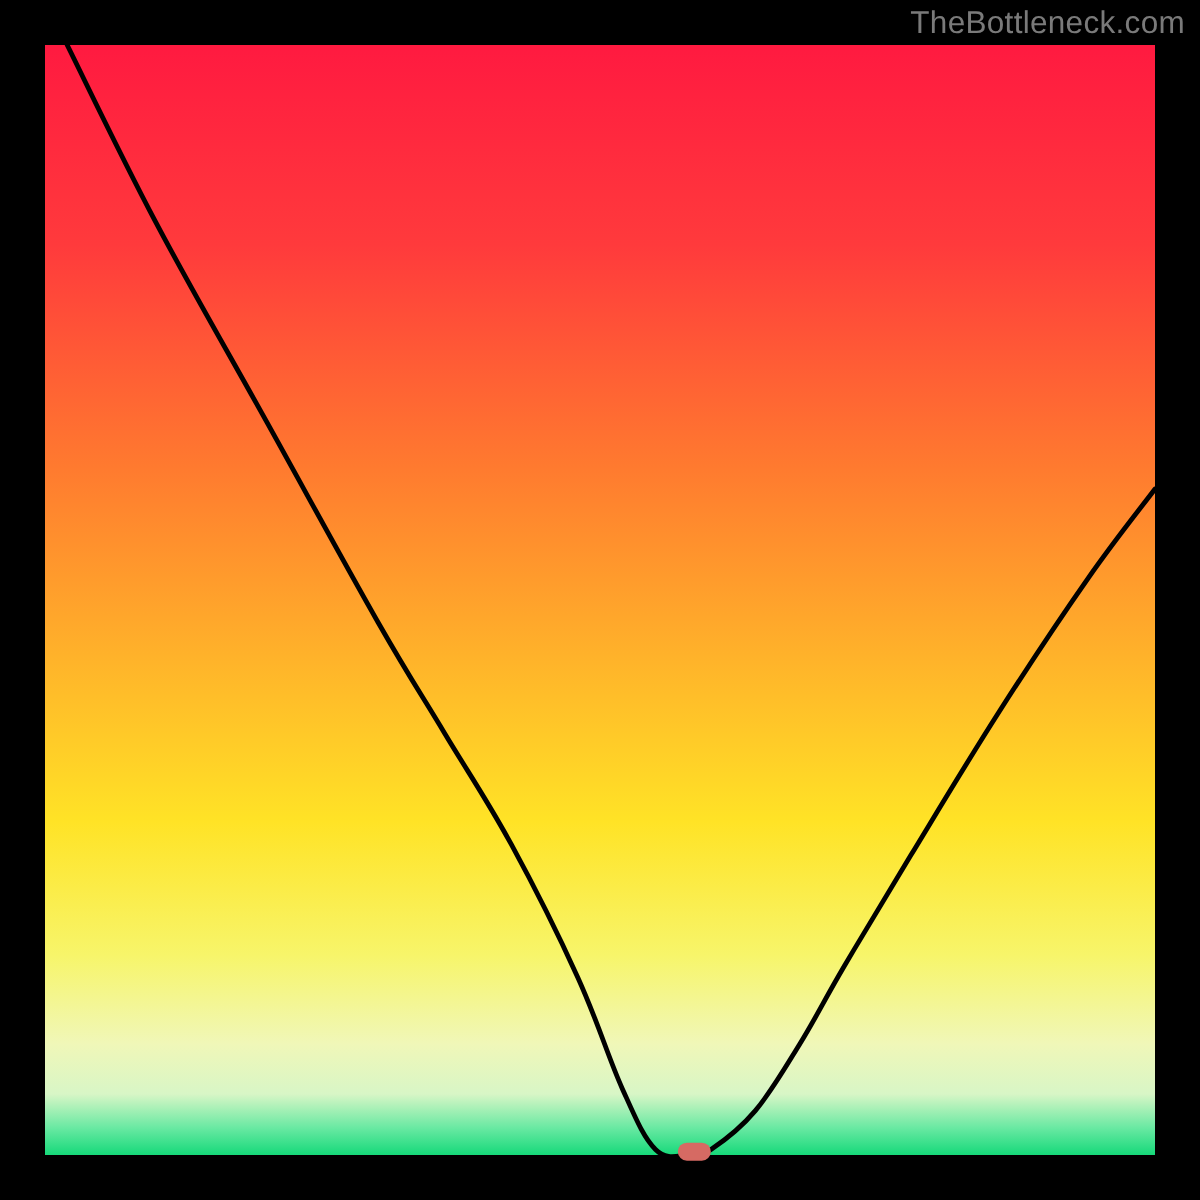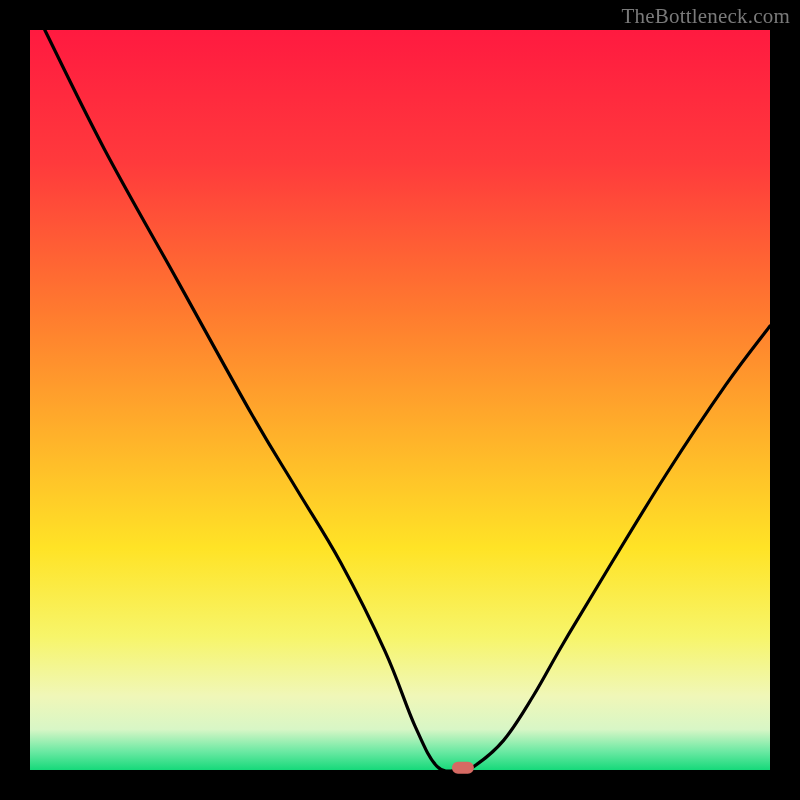--- a/index.html
+++ b/index.html
@@ -18,21 +18,21 @@
   }
   svg {
     position: absolute;
     top: 0;
     left: 0;
   }
   .watermark {
     position: absolute;
     top: 4px;
     right: 10px;
-    font-family: Liberation Serif, serif;
+    font-family: Liberation Sans, sans-serif;
     font-size: 21px;
     color: #7a7a7a;
     letter-spacing: 0.2px;
     user-select: none;
   }
 </style>
 </head>
 <body>
 
 <div class="stage">

